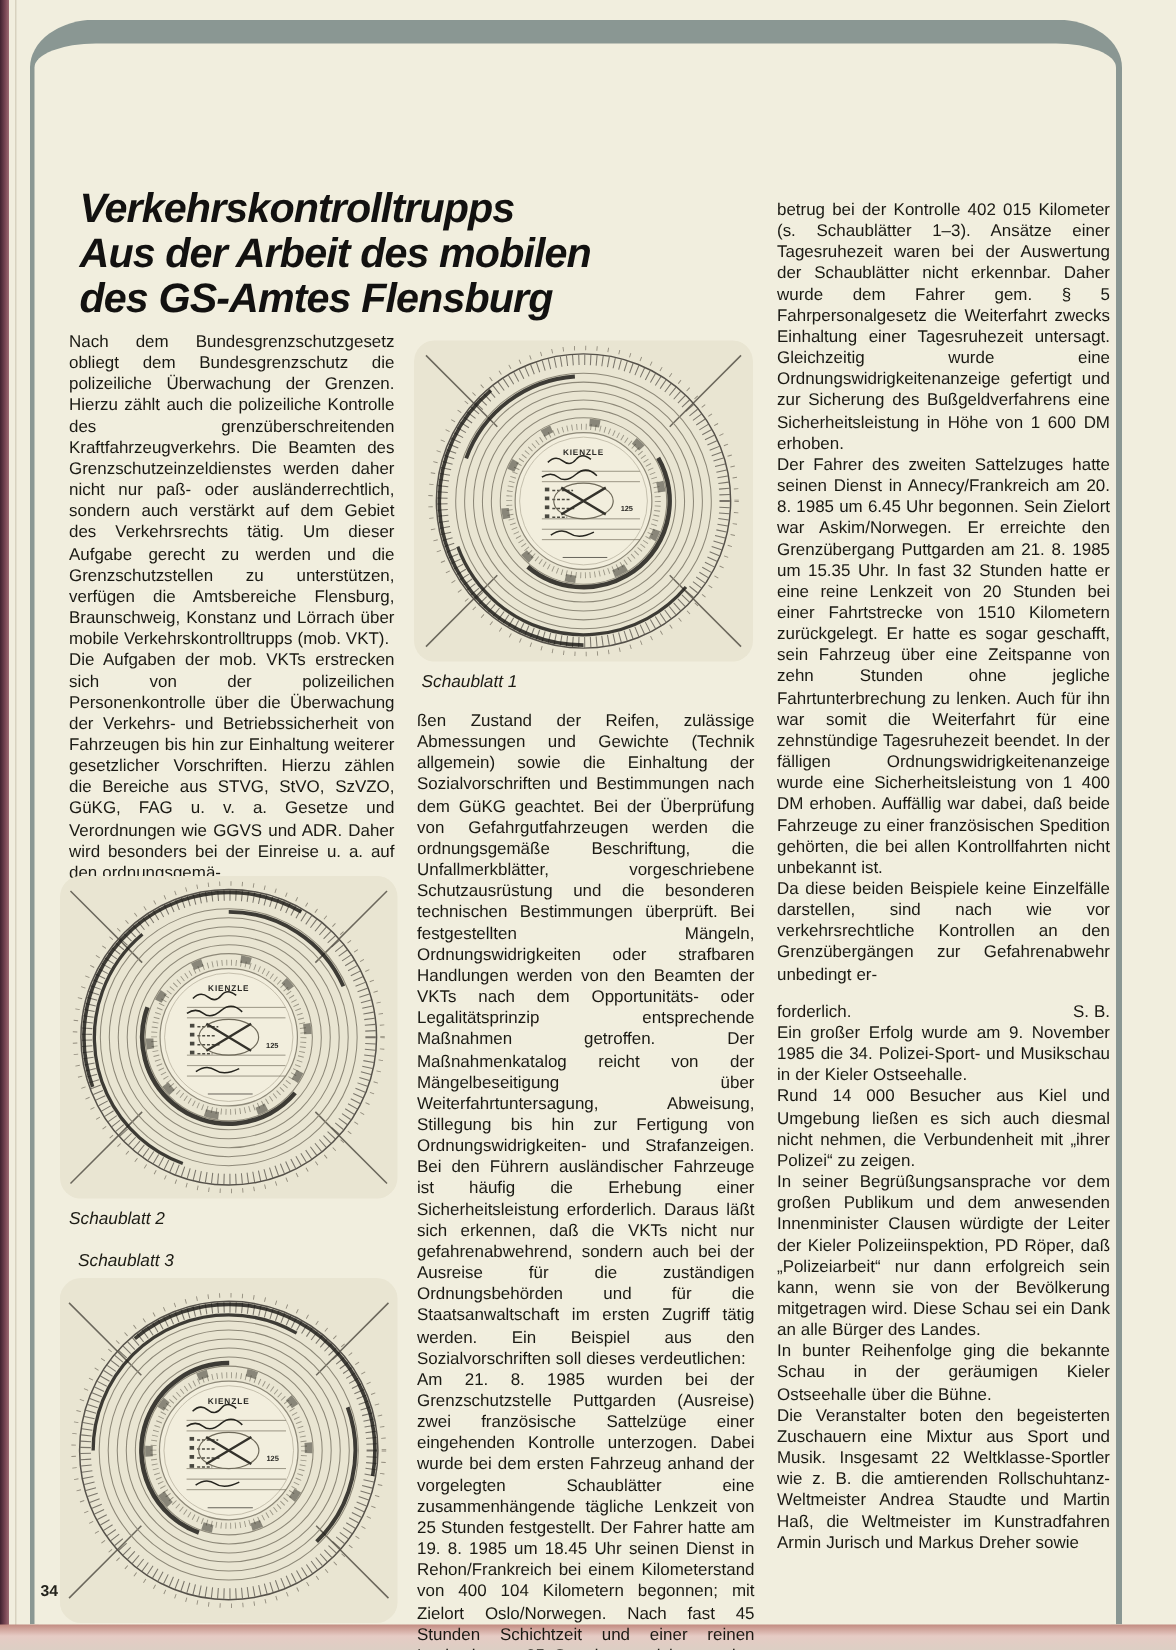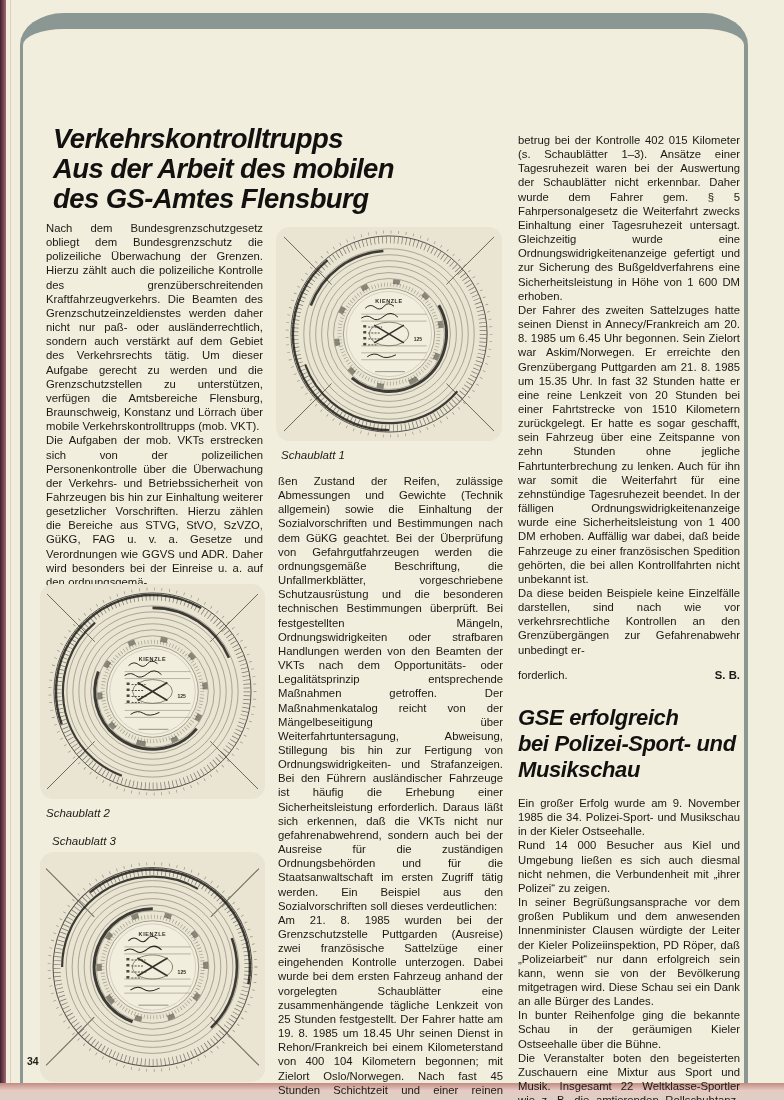--- a/index.html
+++ b/index.html
@@ -27,21 +27,21 @@
   .h2{margin:23px 0 13px 0;font-size:22px;line-height:26px;font-weight:bold;font-style:italic;
     letter-spacing:-0.4px;color:#121110;}
 
   .col{position:absolute;font-size:11.3px;line-height:14.15px;text-align:justify;
     hyphens:auto;-webkit-hyphens:auto;word-spacing:0.2px;color:#1a1913;}
   .col p{margin:0;}
   .col1{left:46px;top:221px;width:217px;}
   .col2{left:278px;top:474px;width:225px;}
   .col3{left:518px;top:133px;width:222px;}
   .sigrow{display:flex;justify-content:space-between;margin-top:11px;}
-  .sig{font-weight:bold;}
+  .sig{font-weight:normal;}
 
   .photo{position:absolute;margin:0;background:#e9e5d2;border-radius:14px;overflow:hidden;}
   .photo svg{display:block;width:100%;height:100%;}
   .fig1{left:276px;top:227px;width:226px;height:214px;}
   .fig2{left:40px; top:584px;width:225px;height:215px;}
   .fig3{left:40px; top:852px;width:225px;height:230px;}
   .caption{position:absolute;font-size:11.5px;font-style:italic;color:#1c1b14;}
   .cap1{left:281px;top:449px;}
   .cap2{left:46px;top:807px;}
   .cap3{left:52px;top:835px;}
@@ -218,23 +218,18 @@
 </div>
 
 <div class="col col3">
   <p>betrug bei der Kontrolle 402 015 Kilometer (s. Schaublätter 1–3). Ansätze einer Tagesruhezeit waren bei der Auswertung der Schaublätter nicht erkennbar. Daher wurde dem Fahrer gem. § 5 Fahrpersonalgesetz die Weiterfahrt zwecks Einhaltung einer Tagesruhezeit untersagt. Gleichzeitig wurde eine Ordnungswidrigkeitenanzeige gefertigt und zur Sicherung des Bußgeldverfahrens eine Sicherheitsleistung in Höhe von 1 600 DM erhoben.</p>
   <p>Der Fahrer des zweiten Sattelzuges hatte seinen Dienst in Annecy/Frankreich am 20. 8. 1985 um 6.45 Uhr begonnen. Sein Zielort war Askim/Norwegen. Er erreichte den Grenzübergang Puttgarden am 21. 8. 1985 um 15.35 Uhr. In fast 32 Stunden hatte er eine reine Lenkzeit von 20 Stunden bei einer Fahrtstrecke von 1510 Kilometern zurückgelegt. Er hatte es sogar geschafft, sein Fahrzeug über eine Zeitspanne von zehn Stunden ohne jegliche Fahrtunterbrechung zu lenken. Auch für ihn war somit die Weiterfahrt für eine zehnstündige Tagesruhezeit beendet. In der fälligen Ordnungswidrigkeitenanzeige wurde eine Sicherheitsleistung von 1 400 DM erhoben. Auffällig war dabei, daß beide Fahrzeuge zu einer französischen Spedition gehörten, die bei allen Kontrollfahrten nicht unbekannt ist.</p>
   <p>Da diese beiden Beispiele keine Einzelfälle darstellen, sind nach wie vor verkehrsrechtliche Kontrollen an den Grenzübergängen zur Gefahrenabwehr unbedingt er-</p>
   <div class="sigrow">
     <span>forderlich.</span>
     <span class="sig">S. B.</span>
   </div>
-  <h2 class="h2">
-    <div>GSE erfolgreich</div>
-    <div>bei Polizei-Sport- und</div>
-    <div>Musikschau</div>
-  </h2>
   <p>Ein großer Erfolg wurde am 9. November 1985 die 34. Polizei-Sport- und Musikschau in der Kieler Ostseehalle.</p>
   <p>Rund 14 000 Besucher aus Kiel und Umgebung ließen es sich auch diesmal nicht nehmen, die Verbundenheit mit „ihrer Polizei“ zu zeigen.</p>
   <p>In seiner Begrüßungsansprache vor dem großen Publikum und dem anwesenden Innenminister Clausen würdigte der Leiter der Kieler Polizeiinspektion, PD Röper, daß „Polizeiarbeit“ nur dann erfolgreich sein kann, wenn sie von der Bevölkerung mitgetragen wird. Diese Schau sei ein Dank an alle Bürger des Landes.</p>
   <p>In bunter Reihenfolge ging die bekannte Schau in der geräumigen Kieler Ostseehalle über die Bühne.</p>
   <p>Die Veranstalter boten den begeisterten Zuschauern eine Mixtur aus Sport und Musik. Insgesamt 22 Weltklasse-Sportler wie z. B. die amtierenden Rollschuhtanz-Weltmeister Andrea Staudte und Martin Haß, die Weltmeister im Kunstradfahren Armin Jurisch und Markus Dreher sowie</p>
 </div>
 
 </body></html>

